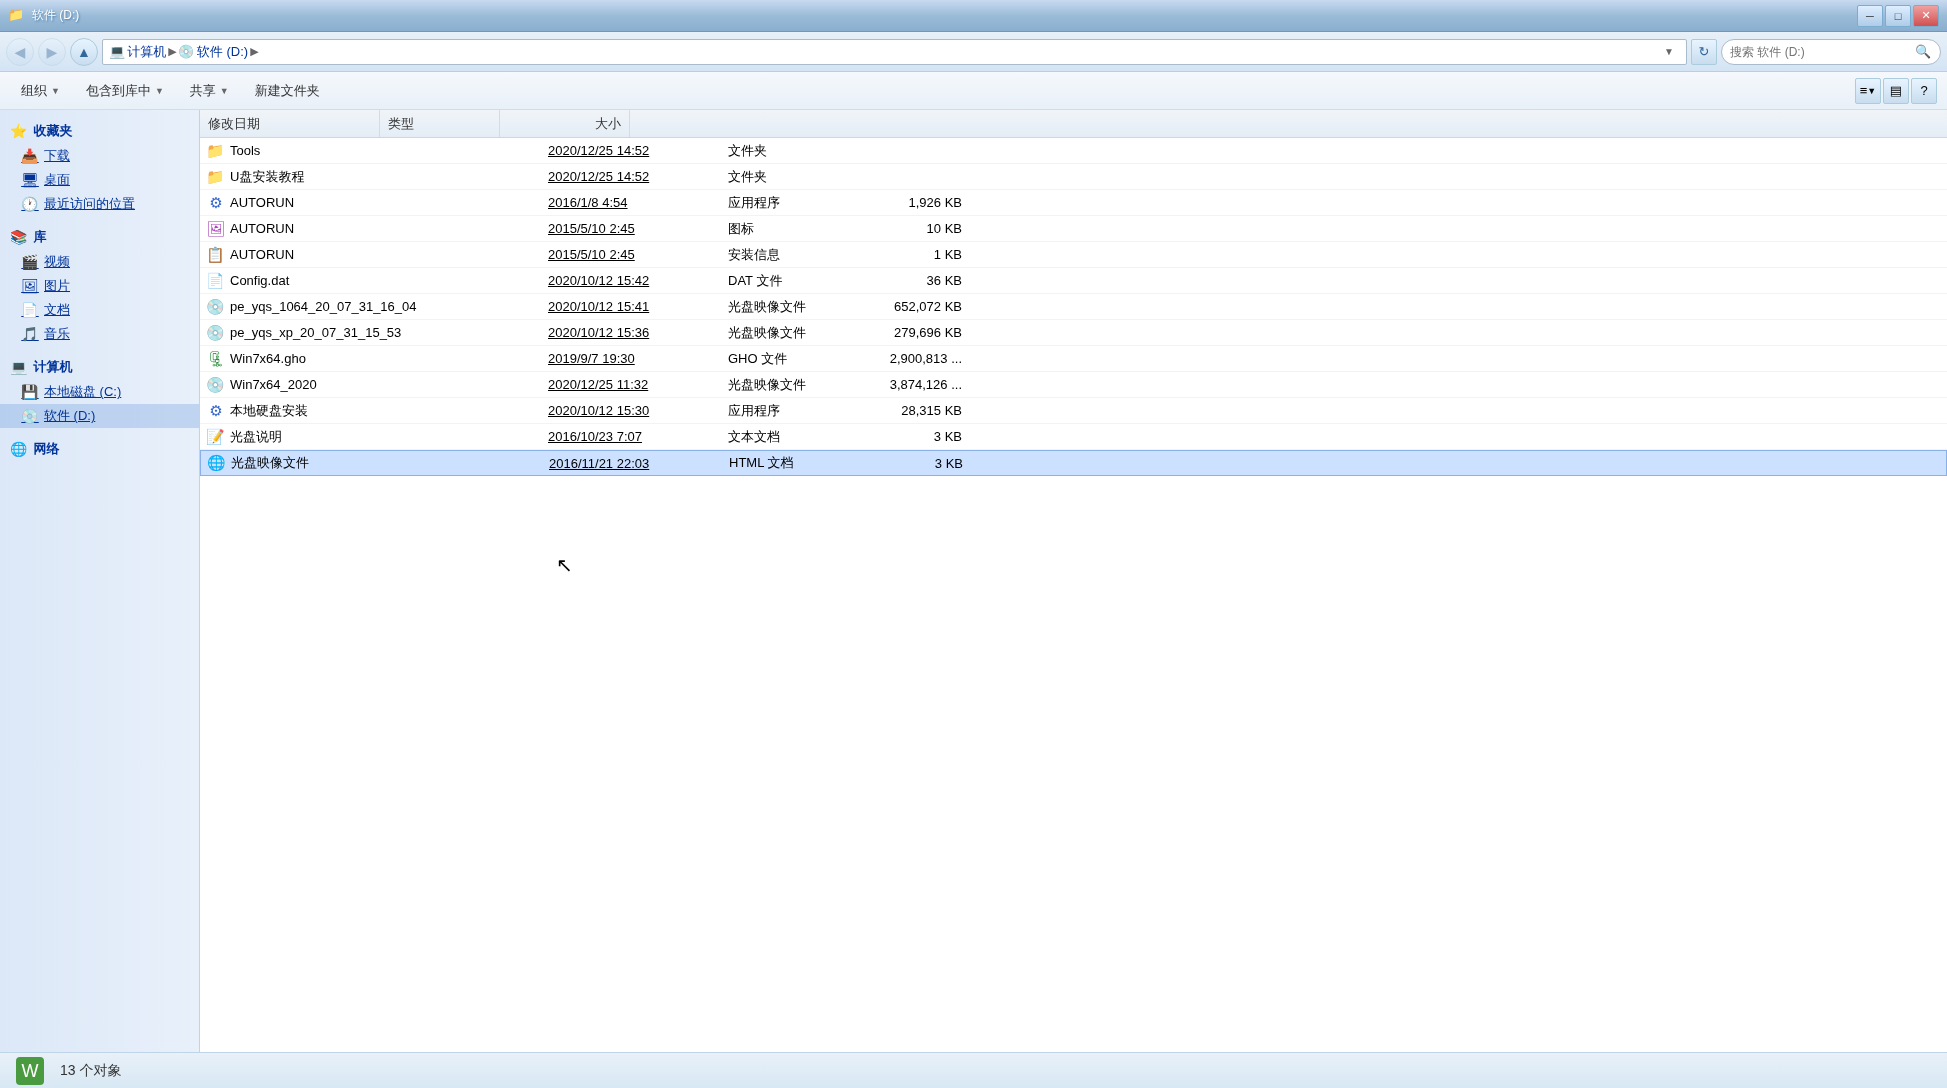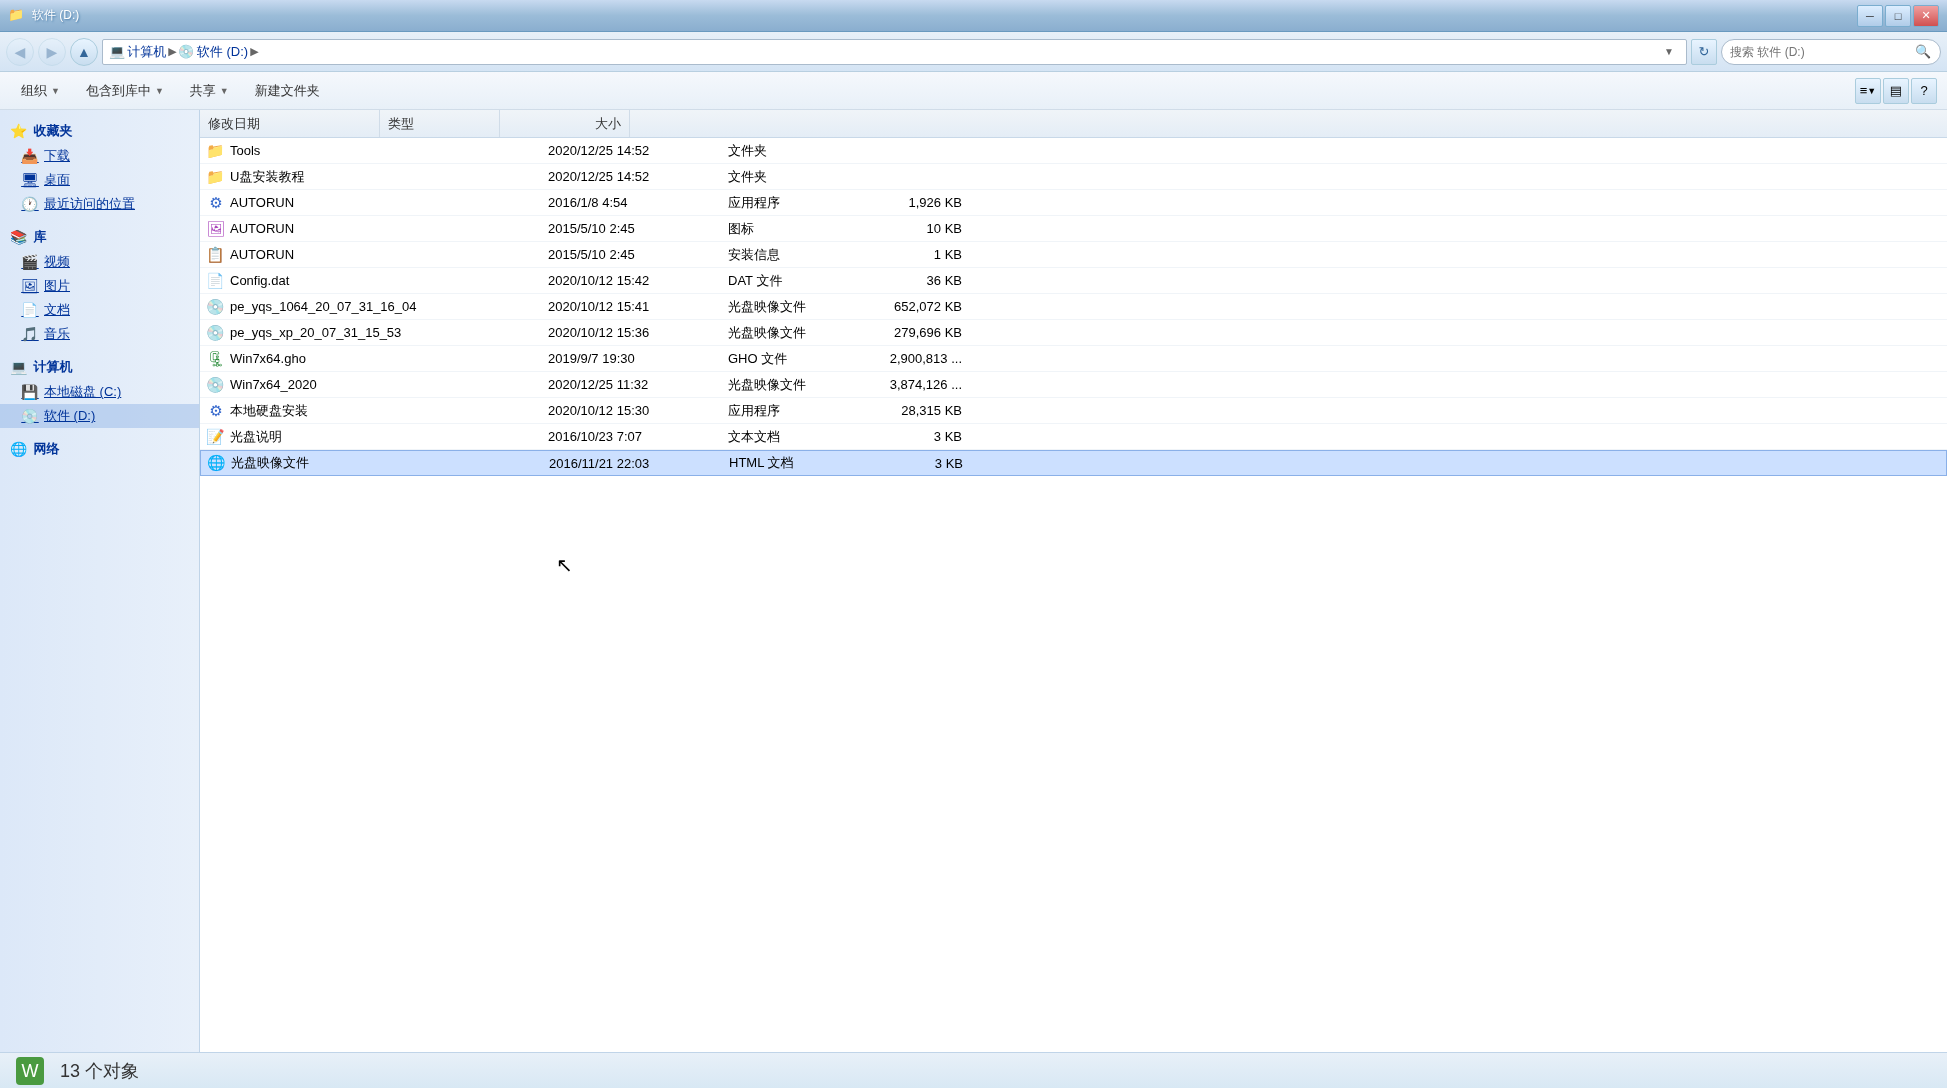--- a/index.html
+++ b/index.html
@@ -310,21 +310,21 @@
     .file-icon {
       width: 16px;
       height: 16px;
       display: flex;
       align-items: center;
       justify-content: center;
       font-size: 15px;
       flex-shrink: 0;
     }
     .file-cell.name-cell { width: 340px; }
-    .file-cell.date-cell { width: 180px; }
+    .file-cell.date-cell { width: 180px; text-decoration: underline; }
     .file-cell.type-cell { width: 120px; }
     .file-cell.size-cell { width: 130px; justify-content: flex-end; }
 
     
     .statusbar {
       height: 36px;
       background: linear-gradient(to bottom, #e8f0f8, #d8e8f4);
       border-top: 1px solid #c0d4e8;
       display: flex;
       align-items: center;
@@ -332,21 +332,21 @@
       gap: 12px;
     }
     .statusbar-icon {
       width: 36px;
       height: 36px;
       display: flex;
       align-items: center;
       justify-content: center;
     }
     .statusbar-text {
-      font-size: 18px;
+      font-size: 14px;
       color: #333;
     }
   </style>
 </head>
 <body>
 
 <div class="titlebar">
   <div class="titlebar-left">
     <span class="titlebar-icon">📁</span>
     <span class="titlebar-title">软件 (D:)</span>

